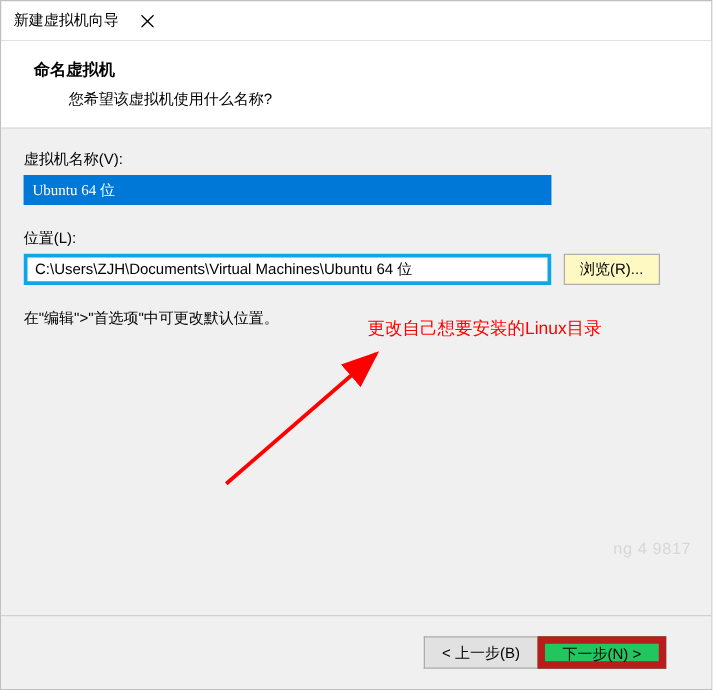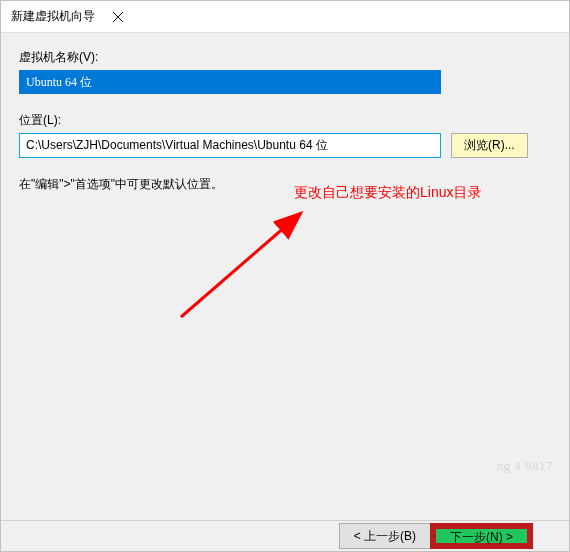--- a/index.html
+++ b/index.html
@@ -74,21 +74,21 @@
     background: #0078d7;
     color: #fff;
     font-size: 12px;
     padding: 0 6px;
     font-family: Liberation Serif, serif;
     outline: none;
   }
   .text-input-path {
     width: 422px;
     height: 25px;
-    border: 1px solid #0ea5e9;
+    border: 3px solid #0ea5e9;
     background: #fff;
     color: #000;
     font-size: 12px;
     padding: 0 6px;
     font-family: inherit;
   }
   .row-group { margin-bottom: 18px; }
   .path-row { display: flex; align-items: center; gap: 10px; }
   .browse-btn {
     height: 25px;
@@ -120,26 +120,25 @@
     pointer-events: none;
   }
   .watermark {
     position: absolute;
     right: 16px;
     bottom: 46px;
     color: #d7d7d7;
     font-size: 13px;
     letter-spacing: 0.5px;
     z-index: 0;
-    font-family: Liberation Serif, serif;
   }
   .button-bar {
     border-top: 1px solid #d0d0d0;
     background: #f0f0f0;
-    padding: 2px 16px;
+    padding: 16px 16px;
     display: flex;
     justify-content: flex-end;
     gap: 0;
     align-items: center;
   }
   .nav-btn {
     height: 26px;
     padding: 0 14px;
     border: 1px solid #adadad;
     background: #e1e1e1;
@@ -163,20 +162,24 @@
   <div class="titlebar">
     <span class="titlebar-title">新建虚拟机向导</span>
     <div class="close-btn">
       <svg viewBox="0 0 10 10">
         <line x1="0" y1="0" x2="10" y2="10" stroke="#000" stroke-width="1"></line>
         <line x1="10" y1="0" x2="0" y2="10" stroke="#000" stroke-width="1"></line>
       </svg>
     </div>
   </div>
 
+  <div class="header-panel">
+    <div class="header-title">命名虚拟机</div>
+    <div class="header-subtitle">您希望该虚拟机使用什么名称?</div>
+  </div>
 
   <div class="body-panel">
 
     <div class="row-group">
       <div class="field-label">虚拟机名称(V):</div>
       <input class="text-input" type="text" value="Ubuntu 64 位" style="">
     </div>
 
     <div class="row-group">
       <div class="field-label">位置(L):</div>

